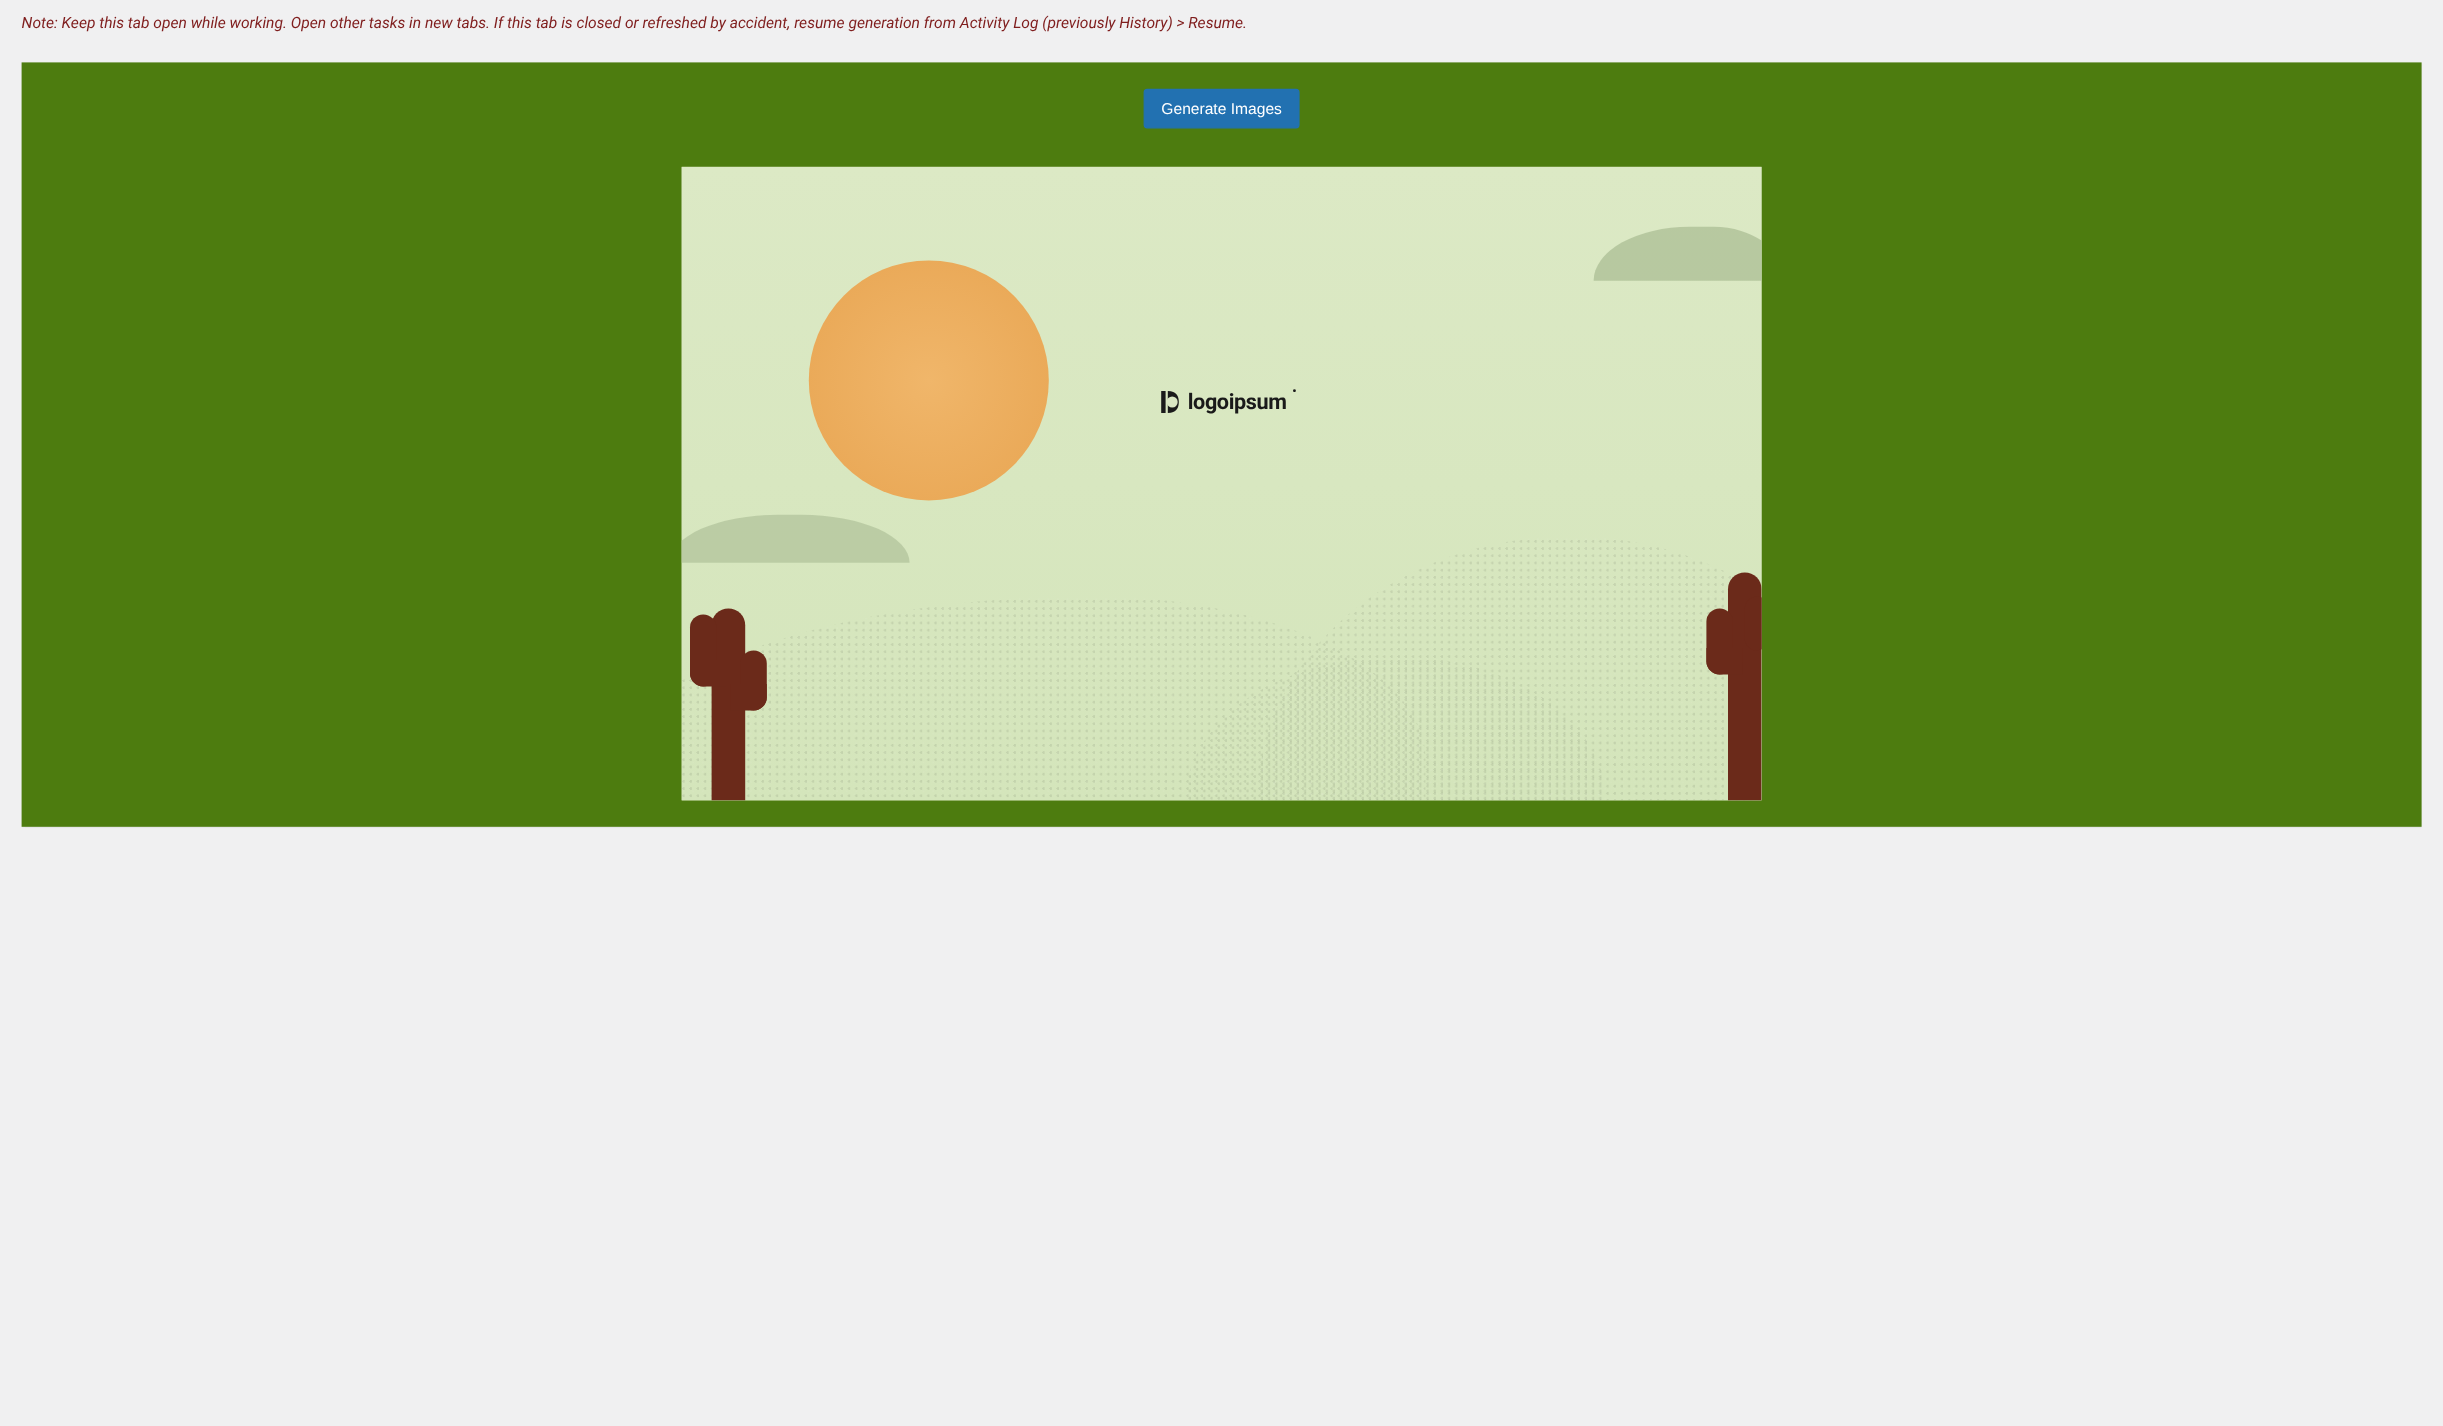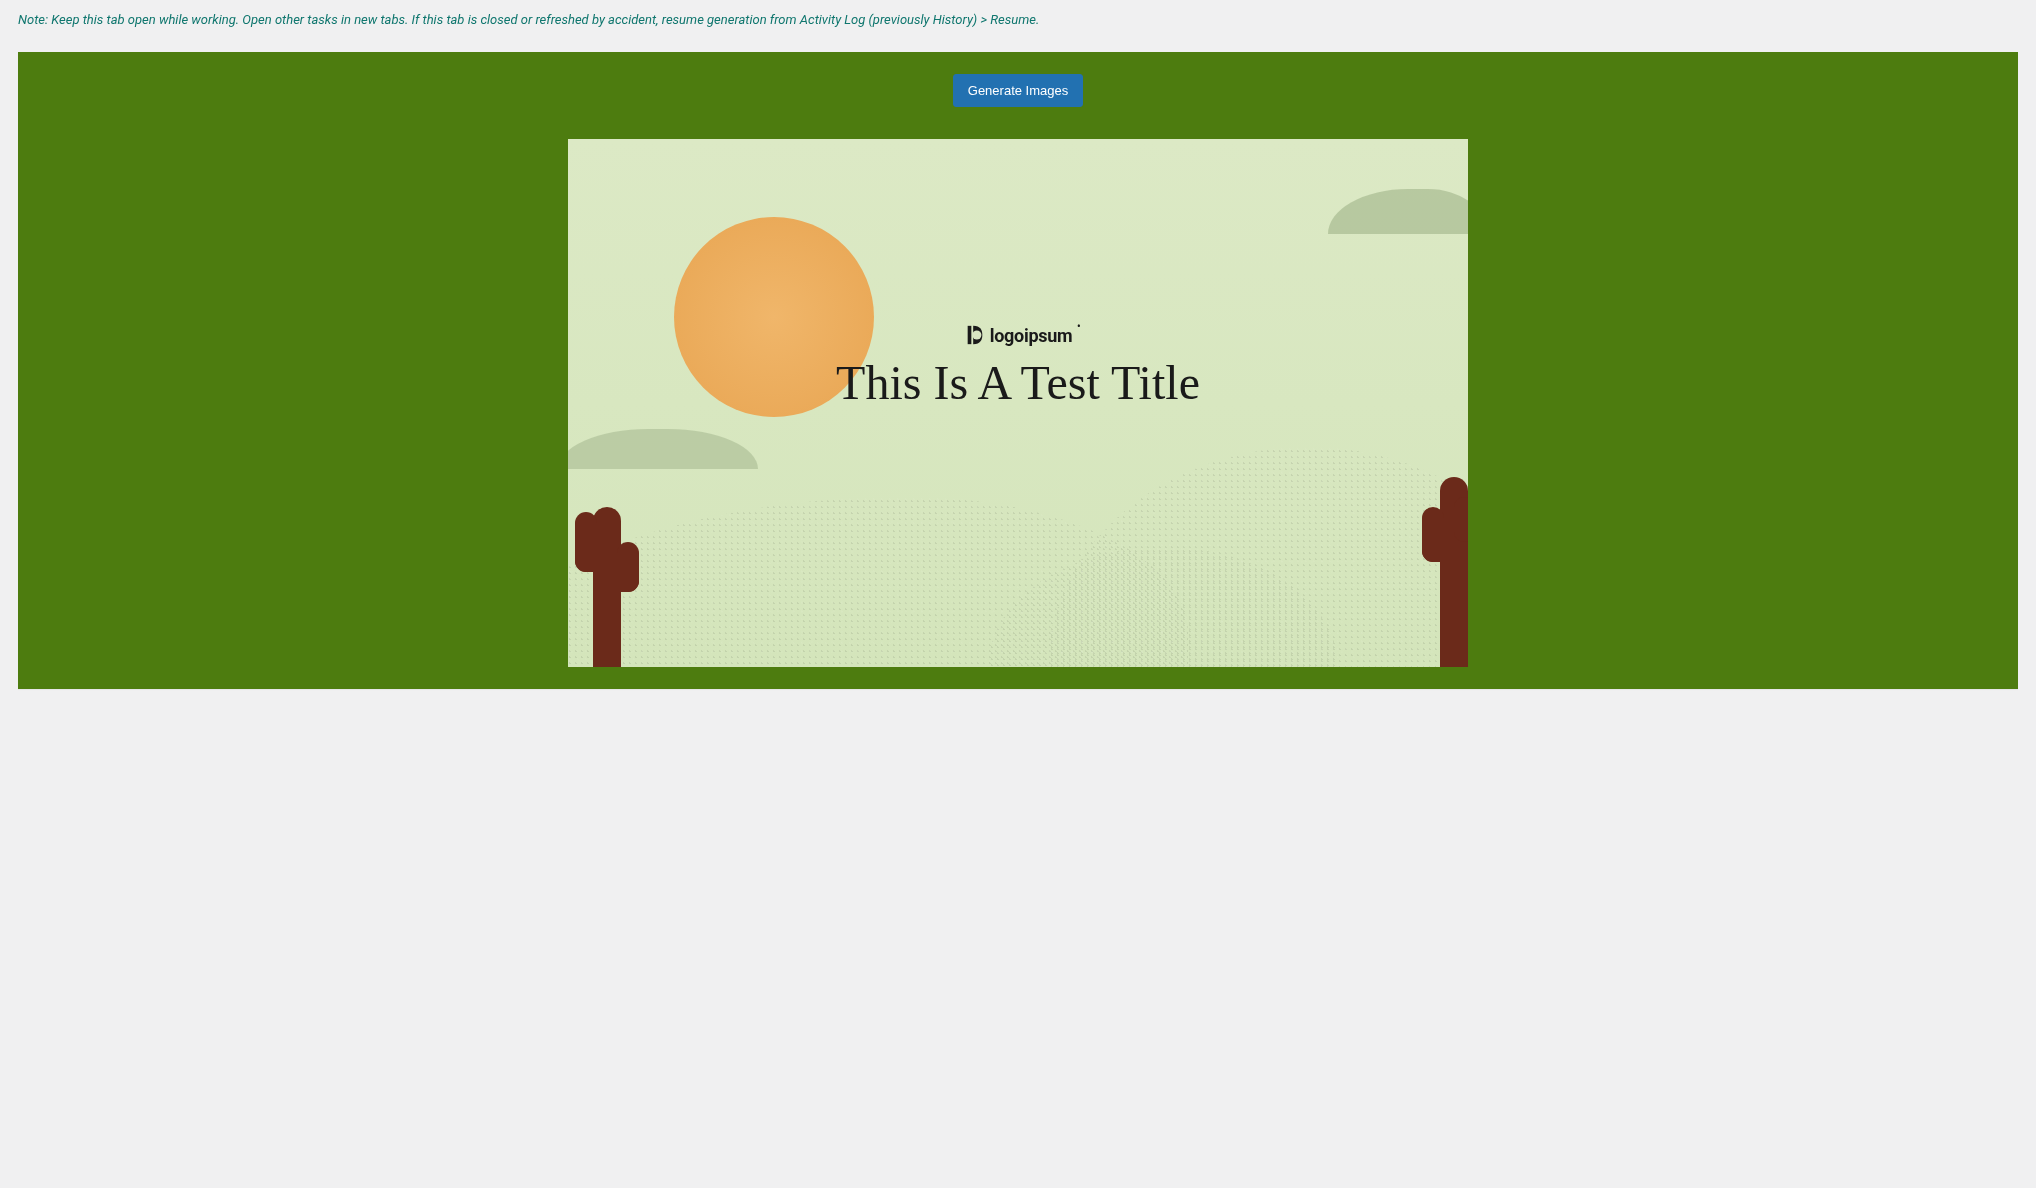--- a/index.html
+++ b/index.html
@@ -22,21 +22,21 @@
       font-size: 23px;
       font-weight: 400;
       color: #1d2327;
       margin-bottom: 20px;
       line-height: 1.3;
     }
     
     .note-text {
       font-style: italic;
       font-size: 13px;
-      color: #0f766e;
+      color: #7f1d1d;
       margin-bottom: 22px;
       line-height: 1.5;
     }
     
     .content-panel {
       background-color: #4d7c0f;
       box-shadow: 0 1px 1px rgba(0,0,0,0.04);
       padding: 22px;
       text-align: center;
     }
@@ -339,17 +339,16 @@
         <div class="logo-wrap">
           <div class="logo-mark">
             <svg viewBox="0 0 24 24" fill="none">
               <path d="M4 2 L4 22 L8 22 L8 2 Z" fill="#1a1a1a"></path>
               <path d="M10 2 L10 22 C18 22 20 17 20 12 C20 7 18 2 10 2 Z" fill="#1a1a1a"></path>
               <circle cx="14" cy="12" r="5" fill="#d9e6c2"></circle>
             </svg>
           </div>
           <span class="logo-text">logoipsum</span>
         </div>
-        <div class="preview-title">This Is A Test Title</div>
       </div>
     </div>
   </div>
 </div>
 
 </body></html>

